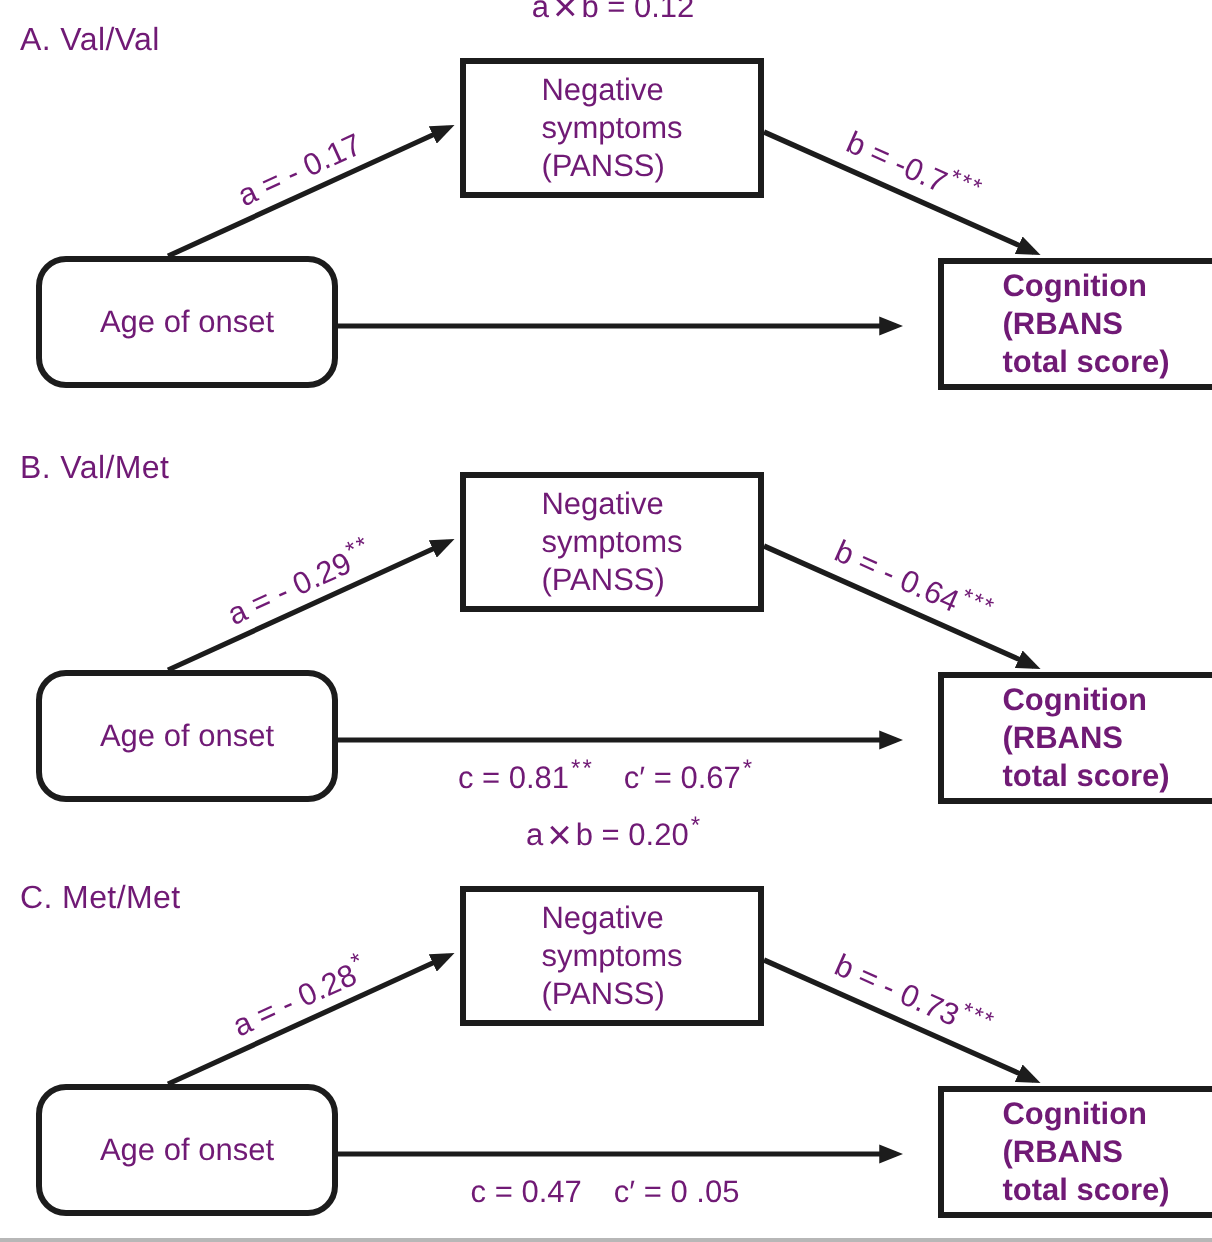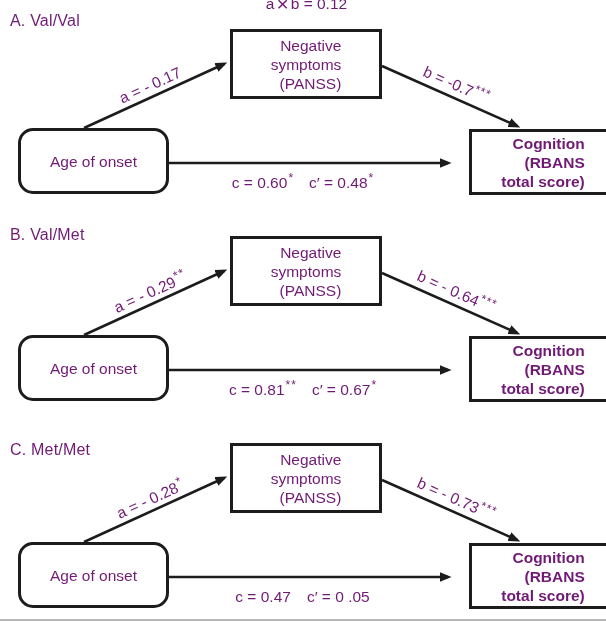--- a/index.html
+++ b/index.html
@@ -16,21 +16,21 @@
   .panel-label {
     position:absolute; left:10px; top:12px;
     font-size:16px; letter-spacing:0.2px;
   }
   .panel:nth-of-type(2) .panel-label { top:19px; }
   .panel:nth-of-type(3) .panel-label { top:27px; }
   .box {
     position:absolute; box-sizing:border-box;
     border:3px solid #1c1c1c; background:#ffffff;
     display:flex; align-items:center; justify-content:center;
-    text-align:right; font-size:15.5px; line-height:19px;
+    text-align:left; font-size:15.5px; line-height:19px;
     white-space:pre-line;
   }
   .box-x { left:18px;   top:128px; width:151px; height:66px;border-radius:15px; }
   .box-m { left:230px; top:29px;  width:152px; height:70px; }
   .box-y { left:469px; top:129px; width:148px; height:66px;font-weight:bold; }
   .ab-label {
     position:absolute; left:307px; top:4px;
     transform:translate(-50%,-50%);
     font-size:15.5px; white-space:nowrap;
   }
@@ -67,24 +67,20 @@
     <div class="ab-label"><span>a</span><span class="times">×</span><span>b = 0.12</span><span class="stars"></span></div>
     <div class="box box-x">Age of onset</div>
     <div class="box box-m">Negative
 symptoms
 (PANSS)</div>
     <div class="box box-y">Cognition
 (RBANS
 total score)</div>
     <div class="coef a-coef"><span>a = - 0.17</span><span class="stars"></span></div>
     <div class="coef b-coef"><span>b = -0.7</span><span class="stars">***</span></div>
-    <div class="c-line">
-      <span><span>c = 0.60</span><span class="stars">*</span></span>
-      <span><span>c′ = 0.48</span><span class="stars">*</span></span>
-    </div>
   </section>
 
   <section class="panel">
     <svg class="arrows" viewBox="0 0 606 207">
       <line x1="84" y1="128" x2="224" y2="64" stroke="#1c1c1c" stroke-width="2.6" marker-end="url(#ah)"></line>
       <line x1="382" y1="66" x2="517" y2="126" stroke="#1c1c1c" stroke-width="2.6" marker-end="url(#ah)"></line>
       <line x1="155" y1="163" x2="448" y2="163" stroke="#1c1c1c" stroke-width="2.6" marker-end="url(#ah)"></line>
     </svg>
     <div class="panel-label">B. Val/Met</div>
     <div class="box box-x">Age of onset</div>
@@ -102,20 +98,21 @@
     </div>
   </section>
 
   <section class="panel">
     <svg class="arrows" viewBox="0 0 606 207">
       <line x1="84" y1="128" x2="224" y2="64" stroke="#1c1c1c" stroke-width="2.6" marker-end="url(#ah)"></line>
       <line x1="382" y1="66" x2="517" y2="126" stroke="#1c1c1c" stroke-width="2.6" marker-end="url(#ah)"></line>
       <line x1="155" y1="163" x2="448" y2="163" stroke="#1c1c1c" stroke-width="2.6" marker-end="url(#ah)"></line>
     </svg>
     <div class="panel-label">C. Met/Met</div>
+    <div class="ab-label"><span>a</span><span class="times">×</span><span>b = 0.20</span><span class="stars">*</span></div>
     <div class="box box-x">Age of onset</div>
     <div class="box box-m">Negative
 symptoms
 (PANSS)</div>
     <div class="box box-y">Cognition
 (RBANS
 total score)</div>
     <div class="coef a-coef"><span>a = - 0.28</span><span class="stars">*</span></div>
     <div class="coef b-coef"><span>b = - 0.73</span><span class="stars">***</span></div>
     <div class="c-line">

